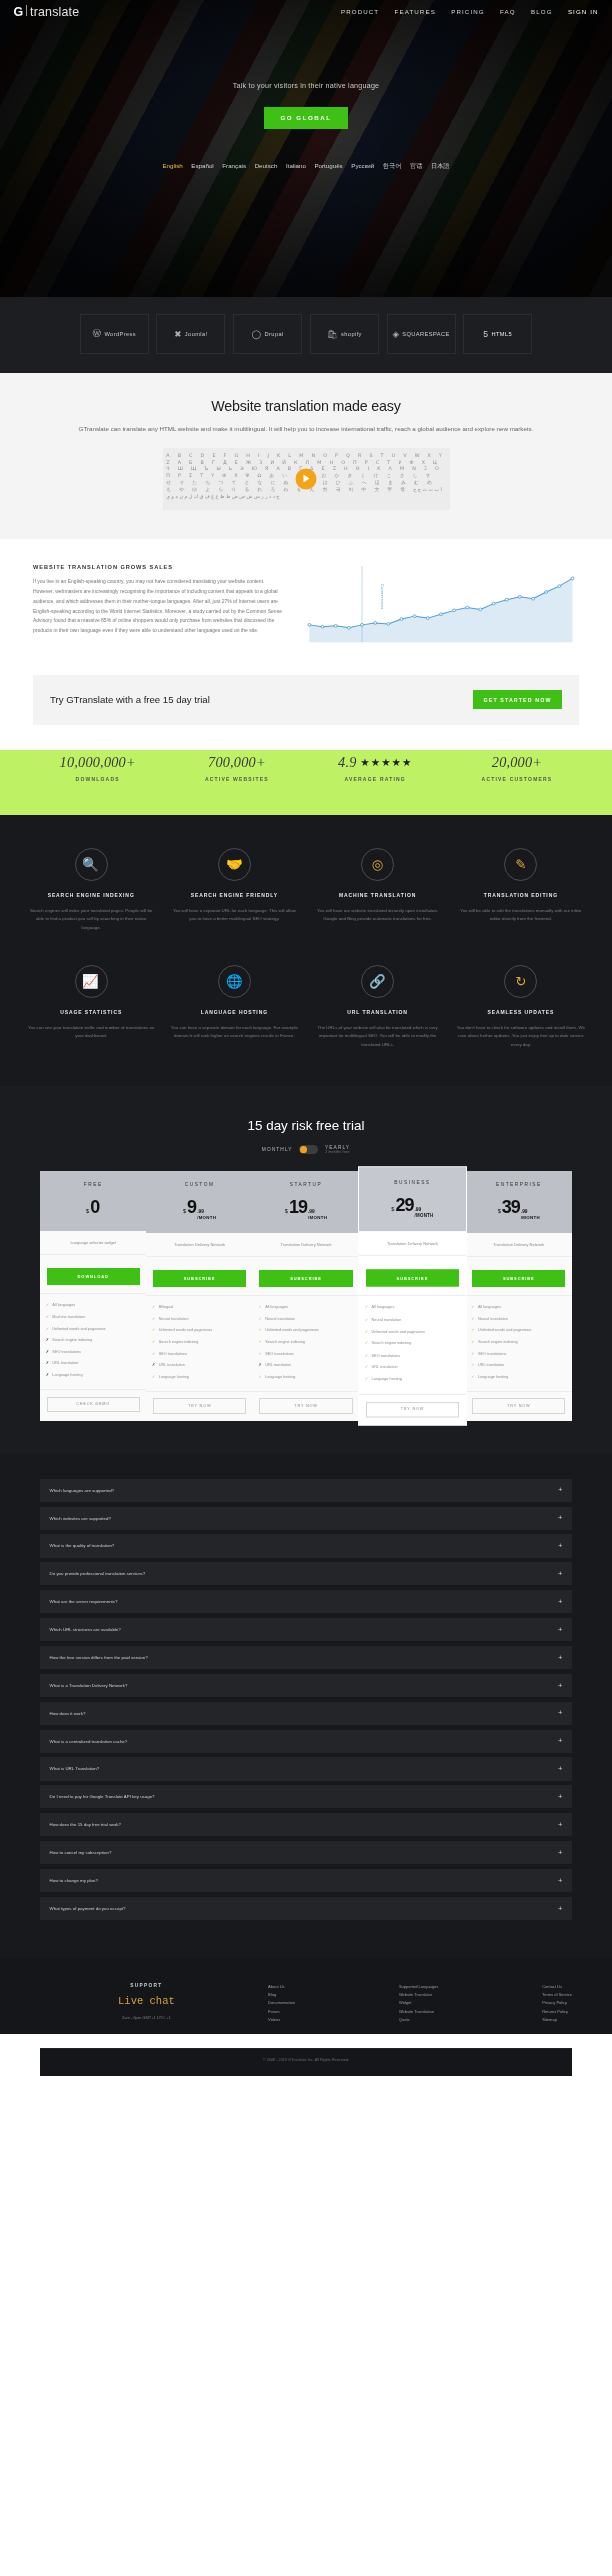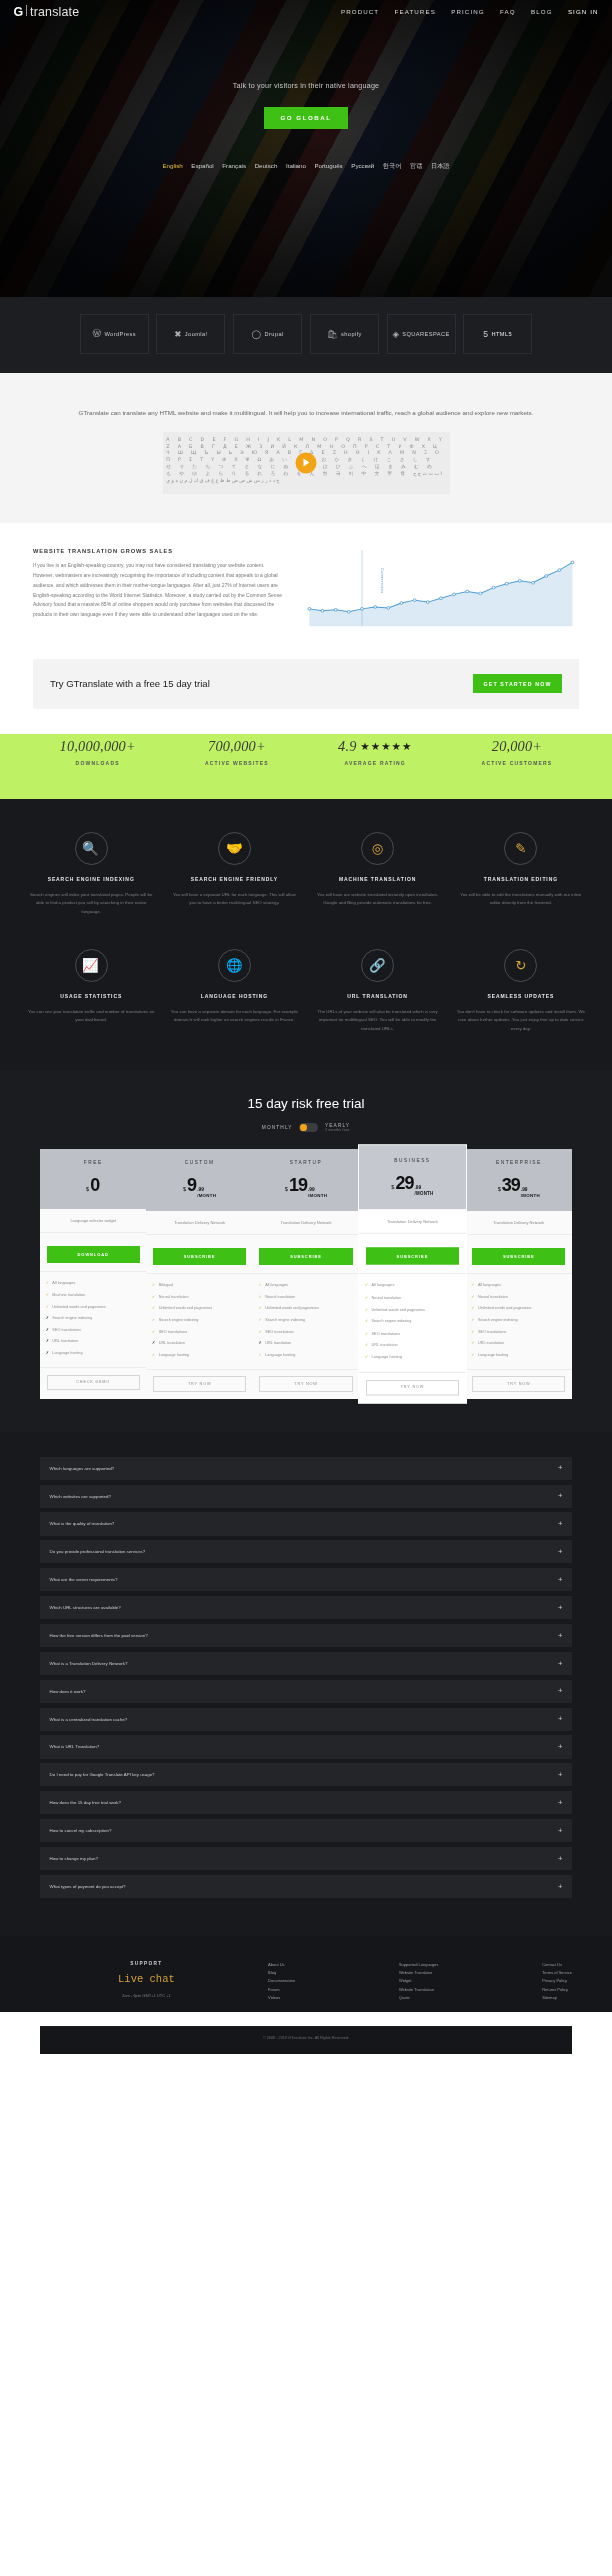--- a/index.html
+++ b/index.html
@@ -163,21 +163,21 @@
     color:#d6a23a; font-size:13.4px;
   }
   .fcell h5 {
     font-size:5px; letter-spacing:0.9px; text-transform:uppercase;
     color:#e8e8e8; font-weight:700; margin-bottom:7.7px; line-height:1.6;
   }
   .fcell p { font-size:4.4px; line-height:1.95; color:#7d7f82; }
 
   
   .pricing { background:#1a1c1f; padding:25px 0 33px; text-align:center; }
-  .pricing h2 { color:#fff; font-size:13.4px; font-weight:400; }
+  .pricing h2 { color:#fff; font-size:13.4px; font-weight:400;margin-top:6px; }
   .toggle {
     margin:11.5px auto 17px; display:flex; align-items:center;
     justify-content:center; gap:6.7px;
   }
   .toggle span { font-size:4.8px; letter-spacing:1.1px; color:#b9b9b9; }
   .toggle .sw {
     width:19px; height:8.6px; border-radius:8.6px; background:#3b3d40;
     position:relative;
   }
   .toggle .sw::after {
@@ -323,20 +323,21 @@
       <span class="mark">◈</span>
       <span>SQUARESPACE</span>
     </div>
     <div class="plat html5">
       <span class="mark">5</span>
       <span>HTML5</span>
     </div>
   </section>
 
 <section class="easy">
+  <h2>Website translation made easy</h2>
   <p>GTranslate can translate any HTML website and make it multilingual. It will help you to increase international traffic, reach a global audience and explore new markets.</p>
   <div class="alpha-wrap">
     <div class="alpha">A B C D E F G H I J K L M N O P Q R S T U V W X Y Z А Б В Г Д Е Ж З И Й К Л М Н О П Р С Т У Ф Х Ц Ч Ш Щ Ъ Ы Ь Э Ю Я Α Β Γ Δ Ε Ζ Η Θ Ι Κ Λ Μ Ν Ξ Ο Π Ρ Σ Τ Υ Φ Χ Ψ Ω あ い う え お か き く け こ さ し す せ そ た ち つ て と な に ぬ ね の は ひ ふ へ ほ ま み む め も や ゆ よ ら り る れ ろ わ を ん 한 국 어 中 文 字 母 ا ب ت ث ج ح خ د ذ ر ز س ش ص ض ط ظ ع غ ف ق ك ل م ن ه و ي</div>
     <div class="play"></div>
   </div>
 </section>
 
 <section class="sales">
   <div class="sales-txt">
     <h3>WEBSITE TRANSLATION GROWS SALES</h3>

